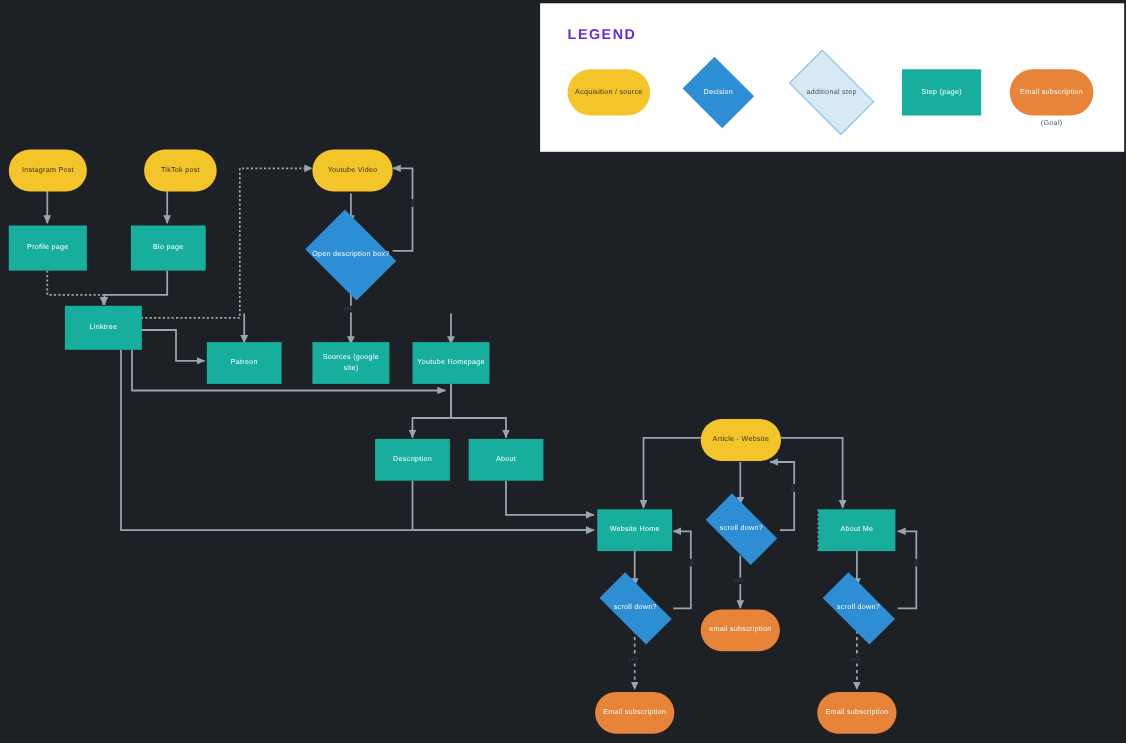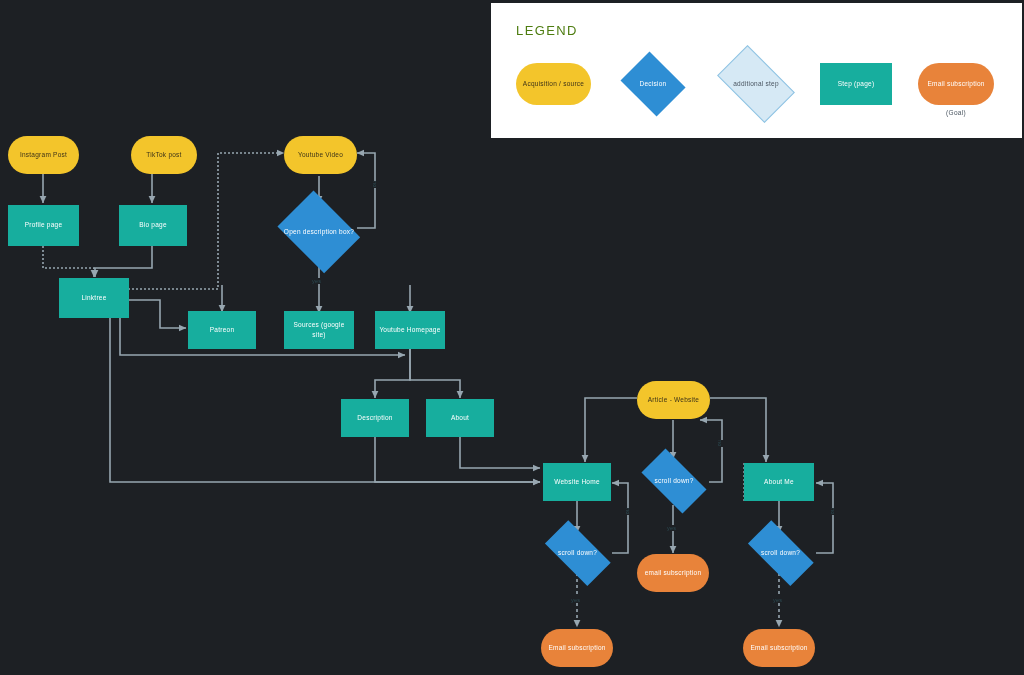--- a/index.html
+++ b/index.html
@@ -12,21 +12,21 @@
   }
   #canvas{position:absolute;inset:0;width:1024px;height:675px;}
 
   
   .legend-panel{
     position:absolute;left:491px;top:3px;width:531px;height:135px;
     background:#ffffff;
   }
   .legend-title{
     position:absolute;left:25px;top:20px;
-    font-size:13px;letter-spacing:1.4px;color:#4d7c0f;font-weight:400;
+    font-size:13px;letter-spacing:1.4px;color:#6d28d9;font-weight:700;
   }
   .legend-item{position:absolute;}
   .legend-caption{
     position:absolute;width:100%;text-align:center;top:46px;
     font-size:6.5px;color:#4a5560;letter-spacing:.3px;
   }
 
   
   .node{position:absolute;display:flex;align-items:center;justify-content:center;box-sizing:border-box;}
   .node .lbl{

